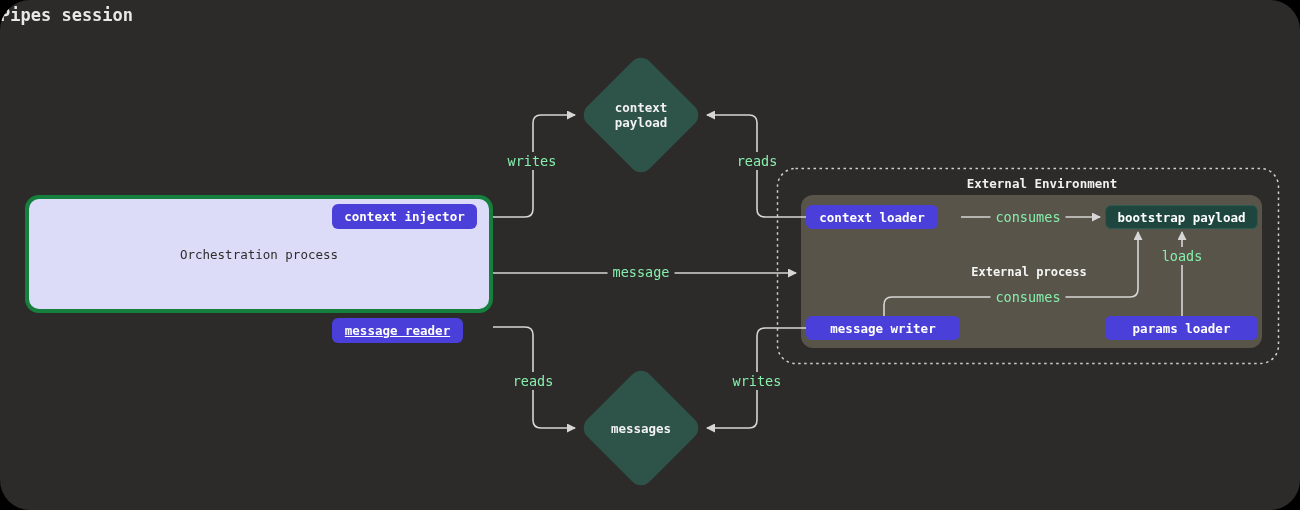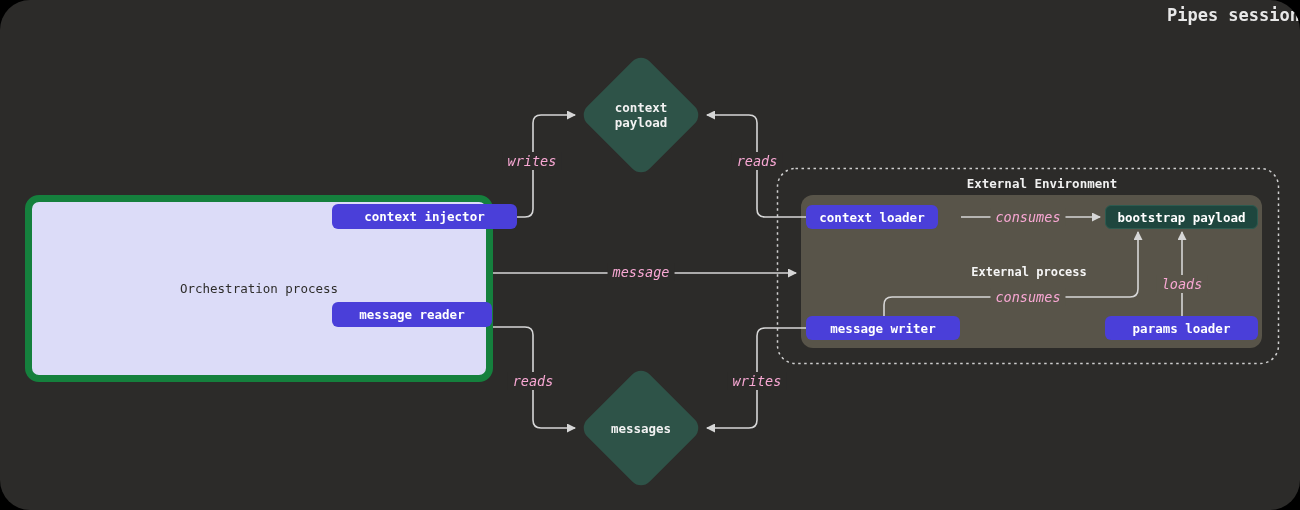--- a/index.html
+++ b/index.html
@@ -14,27 +14,27 @@
   html,body{margin:0;padding:0;background:#000;}
   body{
     width:1300px;height:510px;position:relative;
     font-family:"DejaVu Sans Mono","Liberation Mono",monospace;
   }
   .card{
     position:absolute;inset:0;border-radius:30px;
     background:var(--background);overflow:hidden;
   }
   .diagram-title{
-    position:absolute;top:5px;left:0;width:100%;text-align:right;
+    position:absolute;top:5px;left:0;width:100%;text-align:left;
     font-size:17px;font-weight:700;color:#e8e8e8;letter-spacing:0px;
   }
   
   .orch-box{
-    position:absolute;left:25px;top:195px;width:468px;height:187px;
-    background:var(--lavender);border:7px solid #15803d;border-radius:14px;
+    position:absolute;left:25px;top:195px;width:468px;height:118px;
+    background:var(--lavender);border:4px solid #15803d;border-radius:14px;
     box-sizing:border-box;
   }
   .orch-label{
     position:absolute;inset:0;display:flex;align-items:center;justify-content:center;
     font-size:12.5px;color:#2e2d2b;
   }
   .gray-box{
     position:absolute;left:801px;top:195px;width:461px;height:153px;
     background:var(--process-gray);border-radius:12px;
   }
@@ -46,43 +46,43 @@
     position:absolute;left:1029px;top:272px;transform:translate(-50%,-50%);
     font-size:12px;font-weight:700;color:#f5f5f5;white-space:nowrap;
   }
   .pill{
     position:absolute;display:flex;align-items:center;justify-content:center;
     border-radius:6px;font-size:12.5px;font-weight:700;color:#ffffff;
     white-space:nowrap;box-sizing:border-box;
   }
   .pill.purple{background:var(--accent-purple);}
   .pill.green{background:var(--payload-green);border:1px solid #2d5a4f;}
-  .btn-context-injector{left:332px;top:204px;width:185px;height:25px;}
-  .btn-message-reader{left:332px;top:302px;width:160px;height:25px;}
+  .btn-context-injector{left:332px;top:204px;width:145px;height:25px;}
+  .btn-message-reader{left:332px;top:318px;width:131px;height:25px;text-decoration:underline;}
   .btn-context-loader{left:806px;top:205px;width:132px;height:24px;}
   .node-bootstrap-payload{left:1105px;top:205px;width:153px;height:24px;}
   .btn-message-writer{left:806px;top:316px;width:154px;height:24px;}
   .btn-params-loader{left:1105px;top:316px;width:153px;height:24px;}
   
   .diamond{
     position:absolute;width:88px;height:88px;transform:rotate(45deg);
     background:var(--diamond-green);border-radius:12px;
   }
   .diamond-ctx{left:597px;top:71px;}
   .diamond-msg{left:597px;top:384px;}
   .diamond-label{
     position:absolute;inset:0;transform:rotate(-45deg);
     display:flex;align-items:center;justify-content:center;text-align:center;
     font-size:12.5px;font-weight:700;color:#f2f2f2;white-space:pre-line;line-height:1.2;
   }
   
   svg.edges{position:absolute;left:0;top:0;pointer-events:none;}
   .edge-label{
     position:absolute;transform:translate(-50%,-50%);
-    font-size:13.5px;color:#f9a8d4;white-space:nowrap;padding:1px 5px;font-style:italic;
+    font-size:13.5px;color:#86efac;white-space:nowrap;padding:1px 5px;
   }
   .edge-label.bg-page{background:var(--background);}
   .edge-label.bg-gray{background:var(--process-gray);}
 </style>
 </head>
 <body>
 
 <div class="card">
 
   <div class="diagram-title">Pipes session</div>
@@ -130,15 +130,15 @@
   <div class="pill green node-bootstrap-payload">bootstrap payload</div>
   <div class="pill purple btn-params-loader">params loader</div>
 
   <span class="edge-label bg-page" style="left:532px;top:161px;">writes</span>
   <span class="edge-label bg-page" style="left:757px;top:161px;">reads</span>
   <span class="edge-label bg-page" style="left:641px;top:272px;">message</span>
   <span class="edge-label bg-page" style="left:533px;top:381px;">reads</span>
   <span class="edge-label bg-page" style="left:757px;top:381px;">writes</span>
   <span class="edge-label bg-gray" style="left:1028px;top:217px;">consumes</span>
   <span class="edge-label bg-gray" style="left:1028px;top:297px;">consumes</span>
-  <span class="edge-label bg-gray" style="left:1182px;top:284px;">loads</span>
+  <span class="edge-label bg-gray" style="left:1182px;top:256px;">loads</span>
 
 </div>
 
 </body></html>

